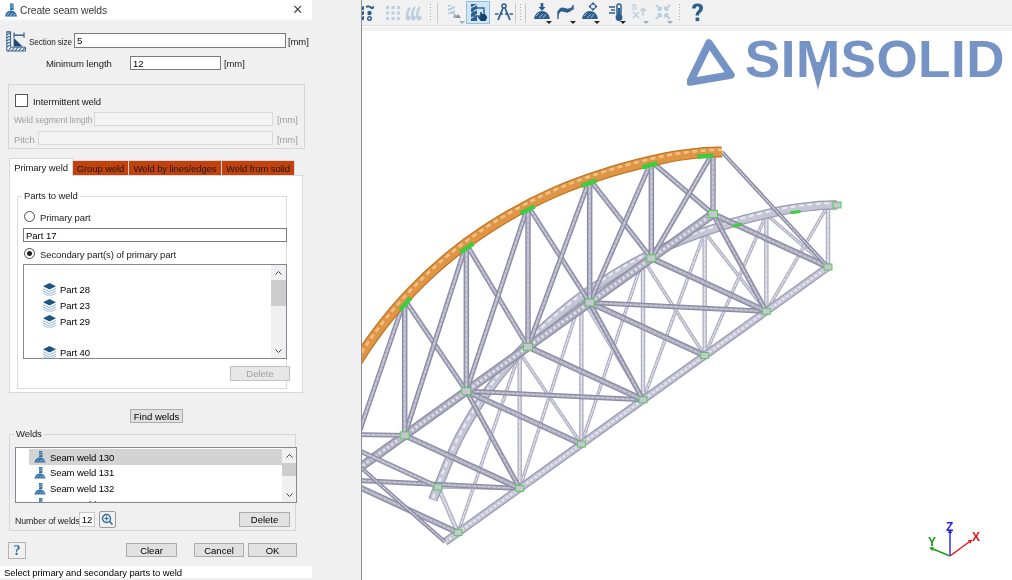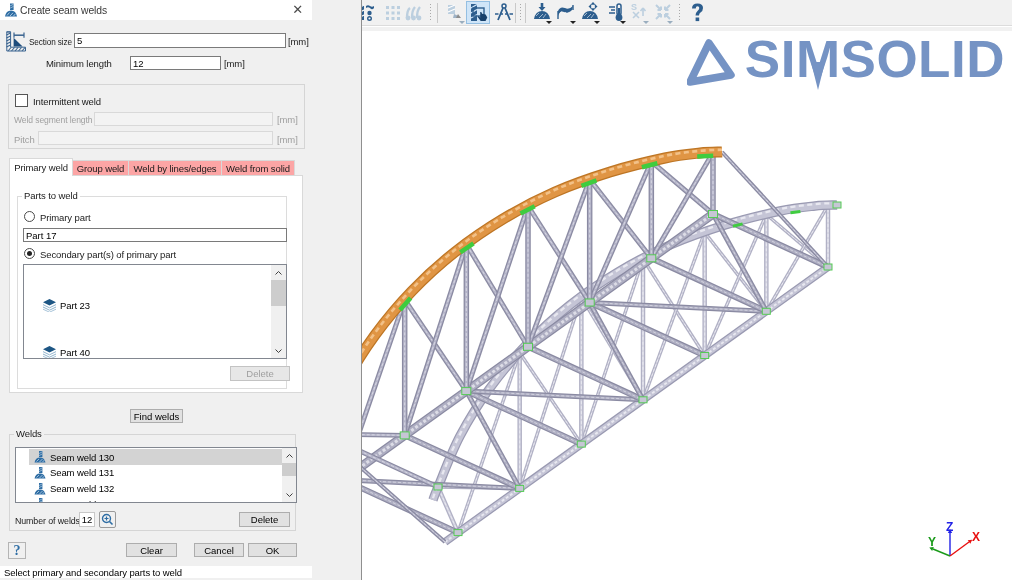--- a/index.html
+++ b/index.html
@@ -45,21 +45,21 @@
   .chk { position:absolute; width:13px; height:13px; background:#fff; border:1px solid #555; }
   .radio { position:absolute; width:11px; height:11px; border-radius:50%; background:#fff; border:1px solid #4a4a4a; }
   .radio.sel::after { content:""; position:absolute; left:2px; top:2px; width:5px; height:5px;
     border-radius:50%; background:#222; }
   .btn { position:absolute; background:#e1e1e1; border:1px solid #adadad; font-size:9.5px;
     display:flex; align-items:center; justify-content:center; color:#000;
     font-family:"Liberation Sans",sans-serif; }
   .btn.dis { background:#e7e7e7; border-color:#c3c3c3; color:#9f9f9f; }
 
   
-  .tab { position:absolute; top:160px; height:16px; background:#fca5a5; border:1px solid #d9d9d9;
+  .tab { position:absolute; top:160px; height:16px; background:#c2410c; border:1px solid #d9d9d9;
     border-left:none; display:flex; align-items:center; justify-content:center; font-size:9.5px; white-space:nowrap; }
   .tab.active { top:158px; height:18px; background:#fff; border-left:1px solid #d9d9d9;
     border-bottom:none; z-index:3; }
   #tab-panel { position:absolute; left:9px; top:175px; width:294px; height:218px;
     background:#fff; border:1px solid #d9d9d9; }
 
   
   .listbox { position:absolute; background:#fff; border:1px solid #828790; overflow:hidden; }
   .lrow { position:absolute; height:16px; display:flex; align-items:center; }
   .lrow .txt { margin-left:4px; color:#000; }
@@ -616,27 +616,43 @@
         </div>
         <div id="tab-panel"></div>
         <div class="grp" style="left:17px;top:196px;width:270px;height:193px;border-color:#dcdcdc;"></div>
         <span class="grp-lbl on-white lbl" style="left:22px;top:190px;">Parts to weld</span>
         <span class="radio" style="left:24px;top:211px;"></span>
         <span class="lbl" style="left:40px;top:212px;">Primary part</span>
         <input class="inp" style="left: 23px; top: 228px; width: 264px; height: 14px;" value="Part 17">
         <span class="radio sel" style="left:24px;top:248px;"></span>
         <span class="lbl" style="left:40px;top:249px;">Secondary part(s) of primary part</span>
         <div class="listbox" style="left:23px;top:264px;width:264px;height:95px;">
+          <div class="lrow" style="left:0;top:16.7px;width:248px;">
+      <svg width="13" height="13" viewBox="0 0 13 13" style="margin-left:19px;flex:none;">
+        <path d="M6.5 0 L13 3.2 L6.5 6.4 L0 3.2 Z" fill="#1d5684"></path>
+        <path d="M0 5.6 L6.5 8.8 L13 5.6 M0 8 L6.5 11.2 L13 8" fill="none" stroke="#8fb3cd" stroke-width="1"></path>
+        <path d="M0 10.2 L6.5 13.2 L13 10.2" fill="none" stroke="#a8c4d9" stroke-width="1"></path>
+      </svg>
+      <span class="txt">Part 28</span>
+          </div>
           <div class="lrow" style="left:0;top:32.4px;width:248px;">
       <svg width="13" height="13" viewBox="0 0 13 13" style="margin-left:19px;flex:none;">
         <path d="M6.5 0 L13 3.2 L6.5 6.4 L0 3.2 Z" fill="#1d5684"></path>
         <path d="M0 5.6 L6.5 8.8 L13 5.6 M0 8 L6.5 11.2 L13 8" fill="none" stroke="#8fb3cd" stroke-width="1"></path>
         <path d="M0 10.2 L6.5 13.2 L13 10.2" fill="none" stroke="#a8c4d9" stroke-width="1"></path>
       </svg>
       <span class="txt">Part 23</span>
+          </div>
+          <div class="lrow" style="left:0;top:48.099999999999994px;width:248px;">
+      <svg width="13" height="13" viewBox="0 0 13 13" style="margin-left:19px;flex:none;">
+        <path d="M6.5 0 L13 3.2 L6.5 6.4 L0 3.2 Z" fill="#1d5684"></path>
+        <path d="M0 5.6 L6.5 8.8 L13 5.6 M0 8 L6.5 11.2 L13 8" fill="none" stroke="#8fb3cd" stroke-width="1"></path>
+        <path d="M0 10.2 L6.5 13.2 L13 10.2" fill="none" stroke="#a8c4d9" stroke-width="1"></path>
+      </svg>
+      <span class="txt">Part 29</span>
           </div>
           <div class="lrow" style="left:0;top:79.5px;width:248px;">
       <svg width="13" height="13" viewBox="0 0 13 13" style="margin-left:19px;flex:none;">
         <path d="M6.5 0 L13 3.2 L6.5 6.4 L0 3.2 Z" fill="#1d5684"></path>
         <path d="M0 5.6 L6.5 8.8 L13 5.6 M0 8 L6.5 11.2 L13 8" fill="none" stroke="#8fb3cd" stroke-width="1"></path>
         <path d="M0 10.2 L6.5 13.2 L13 10.2" fill="none" stroke="#a8c4d9" stroke-width="1"></path>
       </svg>
       <span class="txt">Part 40</span>
           </div>
       <div class="sbar">

